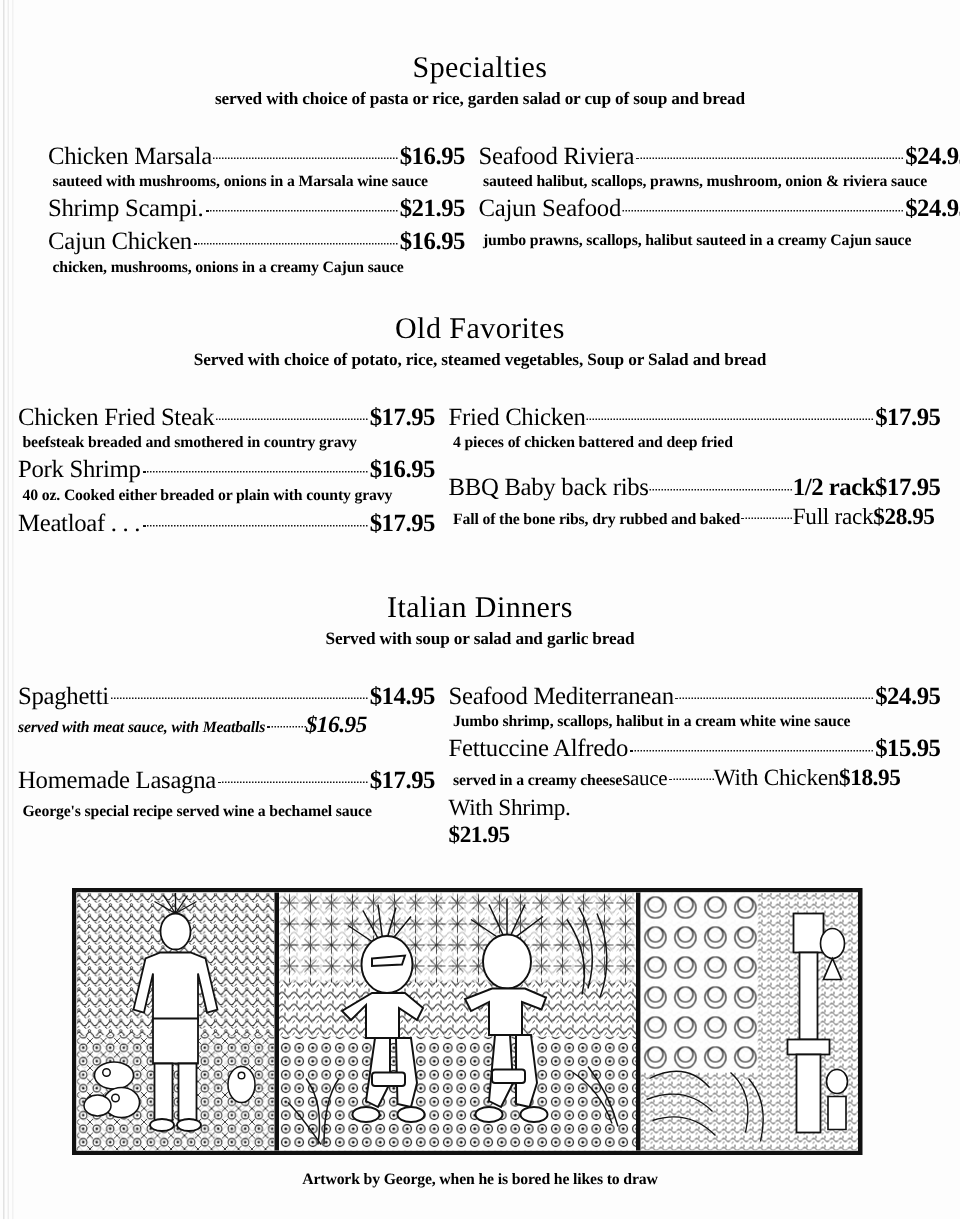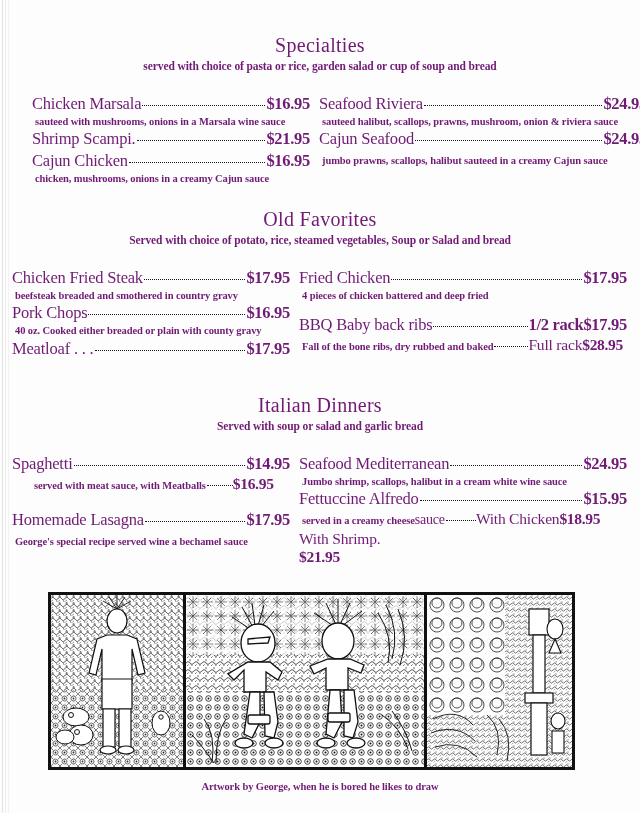--- a/index.html
+++ b/index.html
@@ -6,21 +6,21 @@
     margin: 0;
     padding: 0;
     background: #ffffff;
   }
   #page {
     position: relative;
     width: 640px;
     height: 813px;
     background: #fdfdfd;
     font-family: "Liberation Serif", "DejaVu Serif", serif;
-    color: #701a75;
+    color: #000000;
     overflow: hidden;
   }
   
   .scan-edge {
     position: absolute;
     top: 0;
     bottom: 0;
     width: 1px;
     background: #e2e2e2;
   }
@@ -225,21 +225,21 @@
       <div class="col-left">
 
         <div class="item">
           <span class="item-name">Chicken Fried Steak</span>
           <span class="leader"></span>
           <span class="price">$17.95</span>
         </div>
         <div class="desc">beefsteak breaded and smothered in country gravy</div>
 
         <div class="item" style="margin-top:1px;">
-          <span class="item-name">Pork Chops</span>
+          <span class="item-name">Pork Shrimp</span>
           <span class="leader"></span>
           <span class="price">$16.95</span>
         </div>
         <div class="desc">40 oz.  Cooked either breaded or plain with county gravy</div>
 
         <div class="item" style="margin-top:2px;">
           <span class="item-name">Meatloaf . . .</span>
           <span class="leader"></span>
           <span class="price">$17.95</span>
         </div>
@@ -275,21 +275,21 @@
 
     <div class="cols" style="margin-top:21px;">
       <div class="col-left">
 
         <div class="item">
           <span class="item-name">Spaghetti</span>
           <span class="leader"></span>
           <span class="price">$14.95</span>
         </div>
 
-        <div class="desc-row" style="margin-left:22px;">
+        <div class="desc-row" style="margin-left:0;font-style:italic;">
           <span class="desc">served with meat sauce, with  Meatballs</span>
           <span class="leader" style="max-width:26px;"></span>
           <span class="sub-price">$16.95</span>
         </div>
 
         <div class="item" style="margin-top:17px;">
           <span class="item-name">Homemade Lasagna</span>
           <span class="leader"></span>
           <span class="price">$17.95</span>
         </div>

